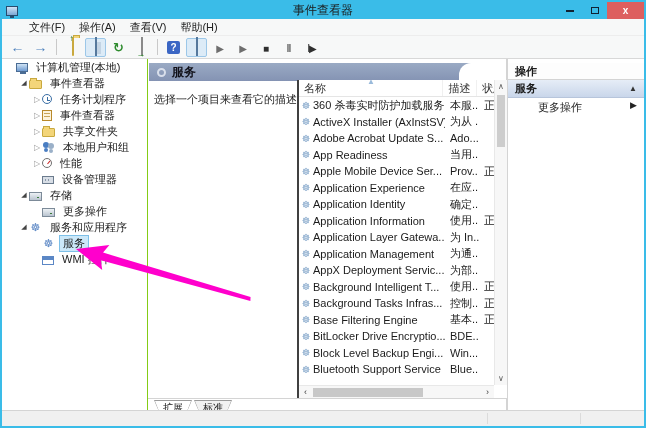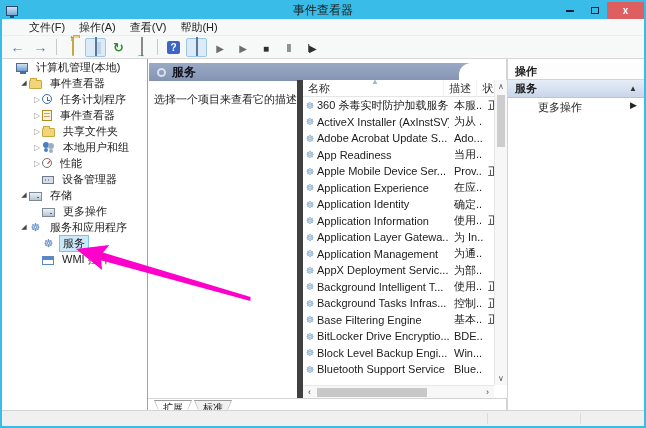--- a/index.html
+++ b/index.html
@@ -77,21 +77,21 @@
   .ti-wmi::before { content:""; position:absolute; left:0; right:0; top:0; height:3px; background:#5B87C5; }
 
   
   .center-panel { position:absolute; left:146px; top:0; width:359px; bottom:0; background:#fff; border-right:1px solid #D4D4D4; }
   .center-header { position:absolute; left:1px; top:4px; right:0; height:18px; background:linear-gradient(#9AAAC4,#8493B3); display:flex; align-items:center; }
   .ch-gear { width:9px; height:9px; border:2px solid #E6EBF3; border-radius:50%; margin:0 6px 0 8px; opacity:.85; }
   .ch-title { font-size:12px; font-weight:bold; color:#101018; }
   .ch-corner { position:absolute; right:0; top:0; width:47px; height:18px; background:#fff; border-top-left-radius:12px; }
   .desc-hint { position:absolute; left:6px; top:33px; font-size:11px; color:#1b1b1b; }
 
-  .svc-list { position:absolute; left:149px; top:21px; width:210px; height:318px; background:#fff; border-left:6px solid #404040; }
+  .svc-list { position:absolute; left:149px; top:21px; width:210px; height:318px; background:#fff; border-left:2px solid #404040; }
   .svc-colhead { position:absolute; left:0; top:0; right:13px; height:17px; border-bottom:1px solid #E5E5E5; display:flex; font-size:11px; color:#333; }
   .colcell { height:100%; display:flex; align-items:center; padding-left:5px; border-right:1px solid #F0F0F0; overflow:hidden; white-space:nowrap; }
   .col-name { width:146px; position:relative; }
   .col-desc { width:34px; }
   .col-status { width:17px; border-right:none; }
   .sort-arrow { position:absolute; left:68px; top:-3px; font-size:8px; color:#9ABADB; }
   .svc-rows { position:absolute; left:0; top:17px; right:13px; bottom:13px; overflow:hidden; }
   .srow { display:flex; align-items:center; height:16.5px; font-size:11px; color:#1b1b1b; white-space:nowrap; cursor:default; }
   .srow .sgear { width:14px; flex:none; text-align:center; font-size:10px; color:#7FA3C8; }
   .s-name { width:132px; flex:none; overflow:hidden; }

